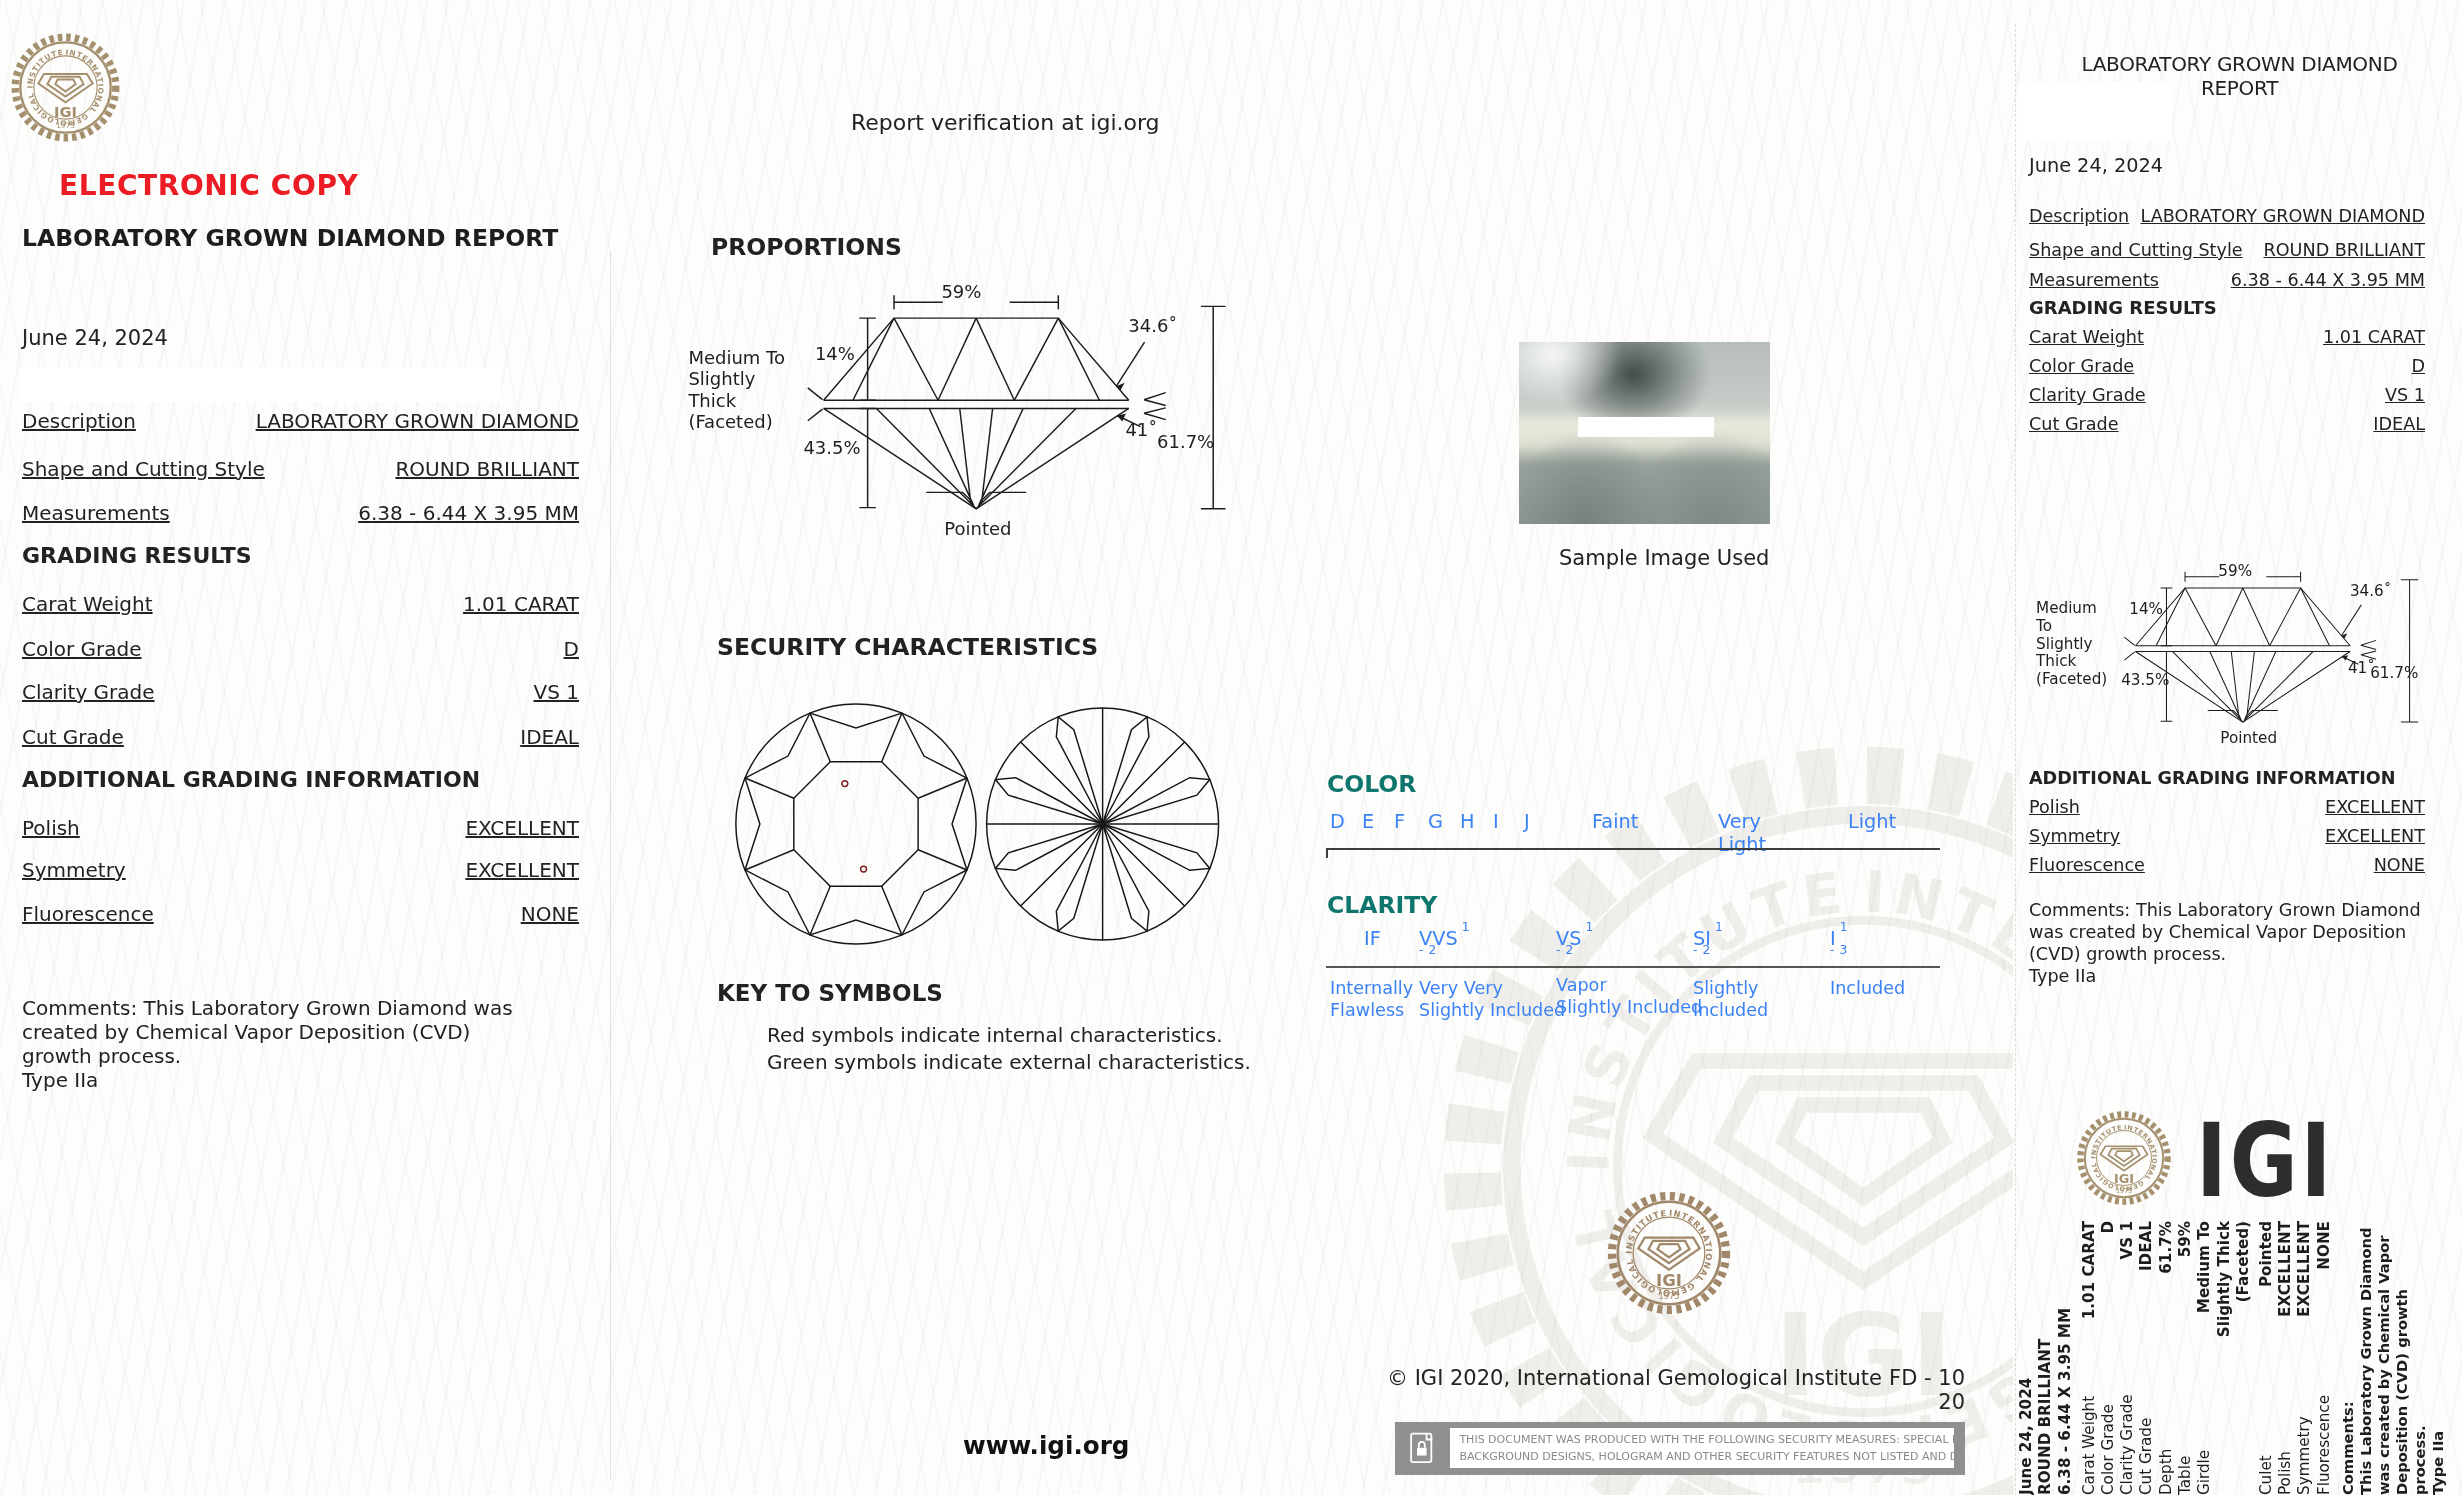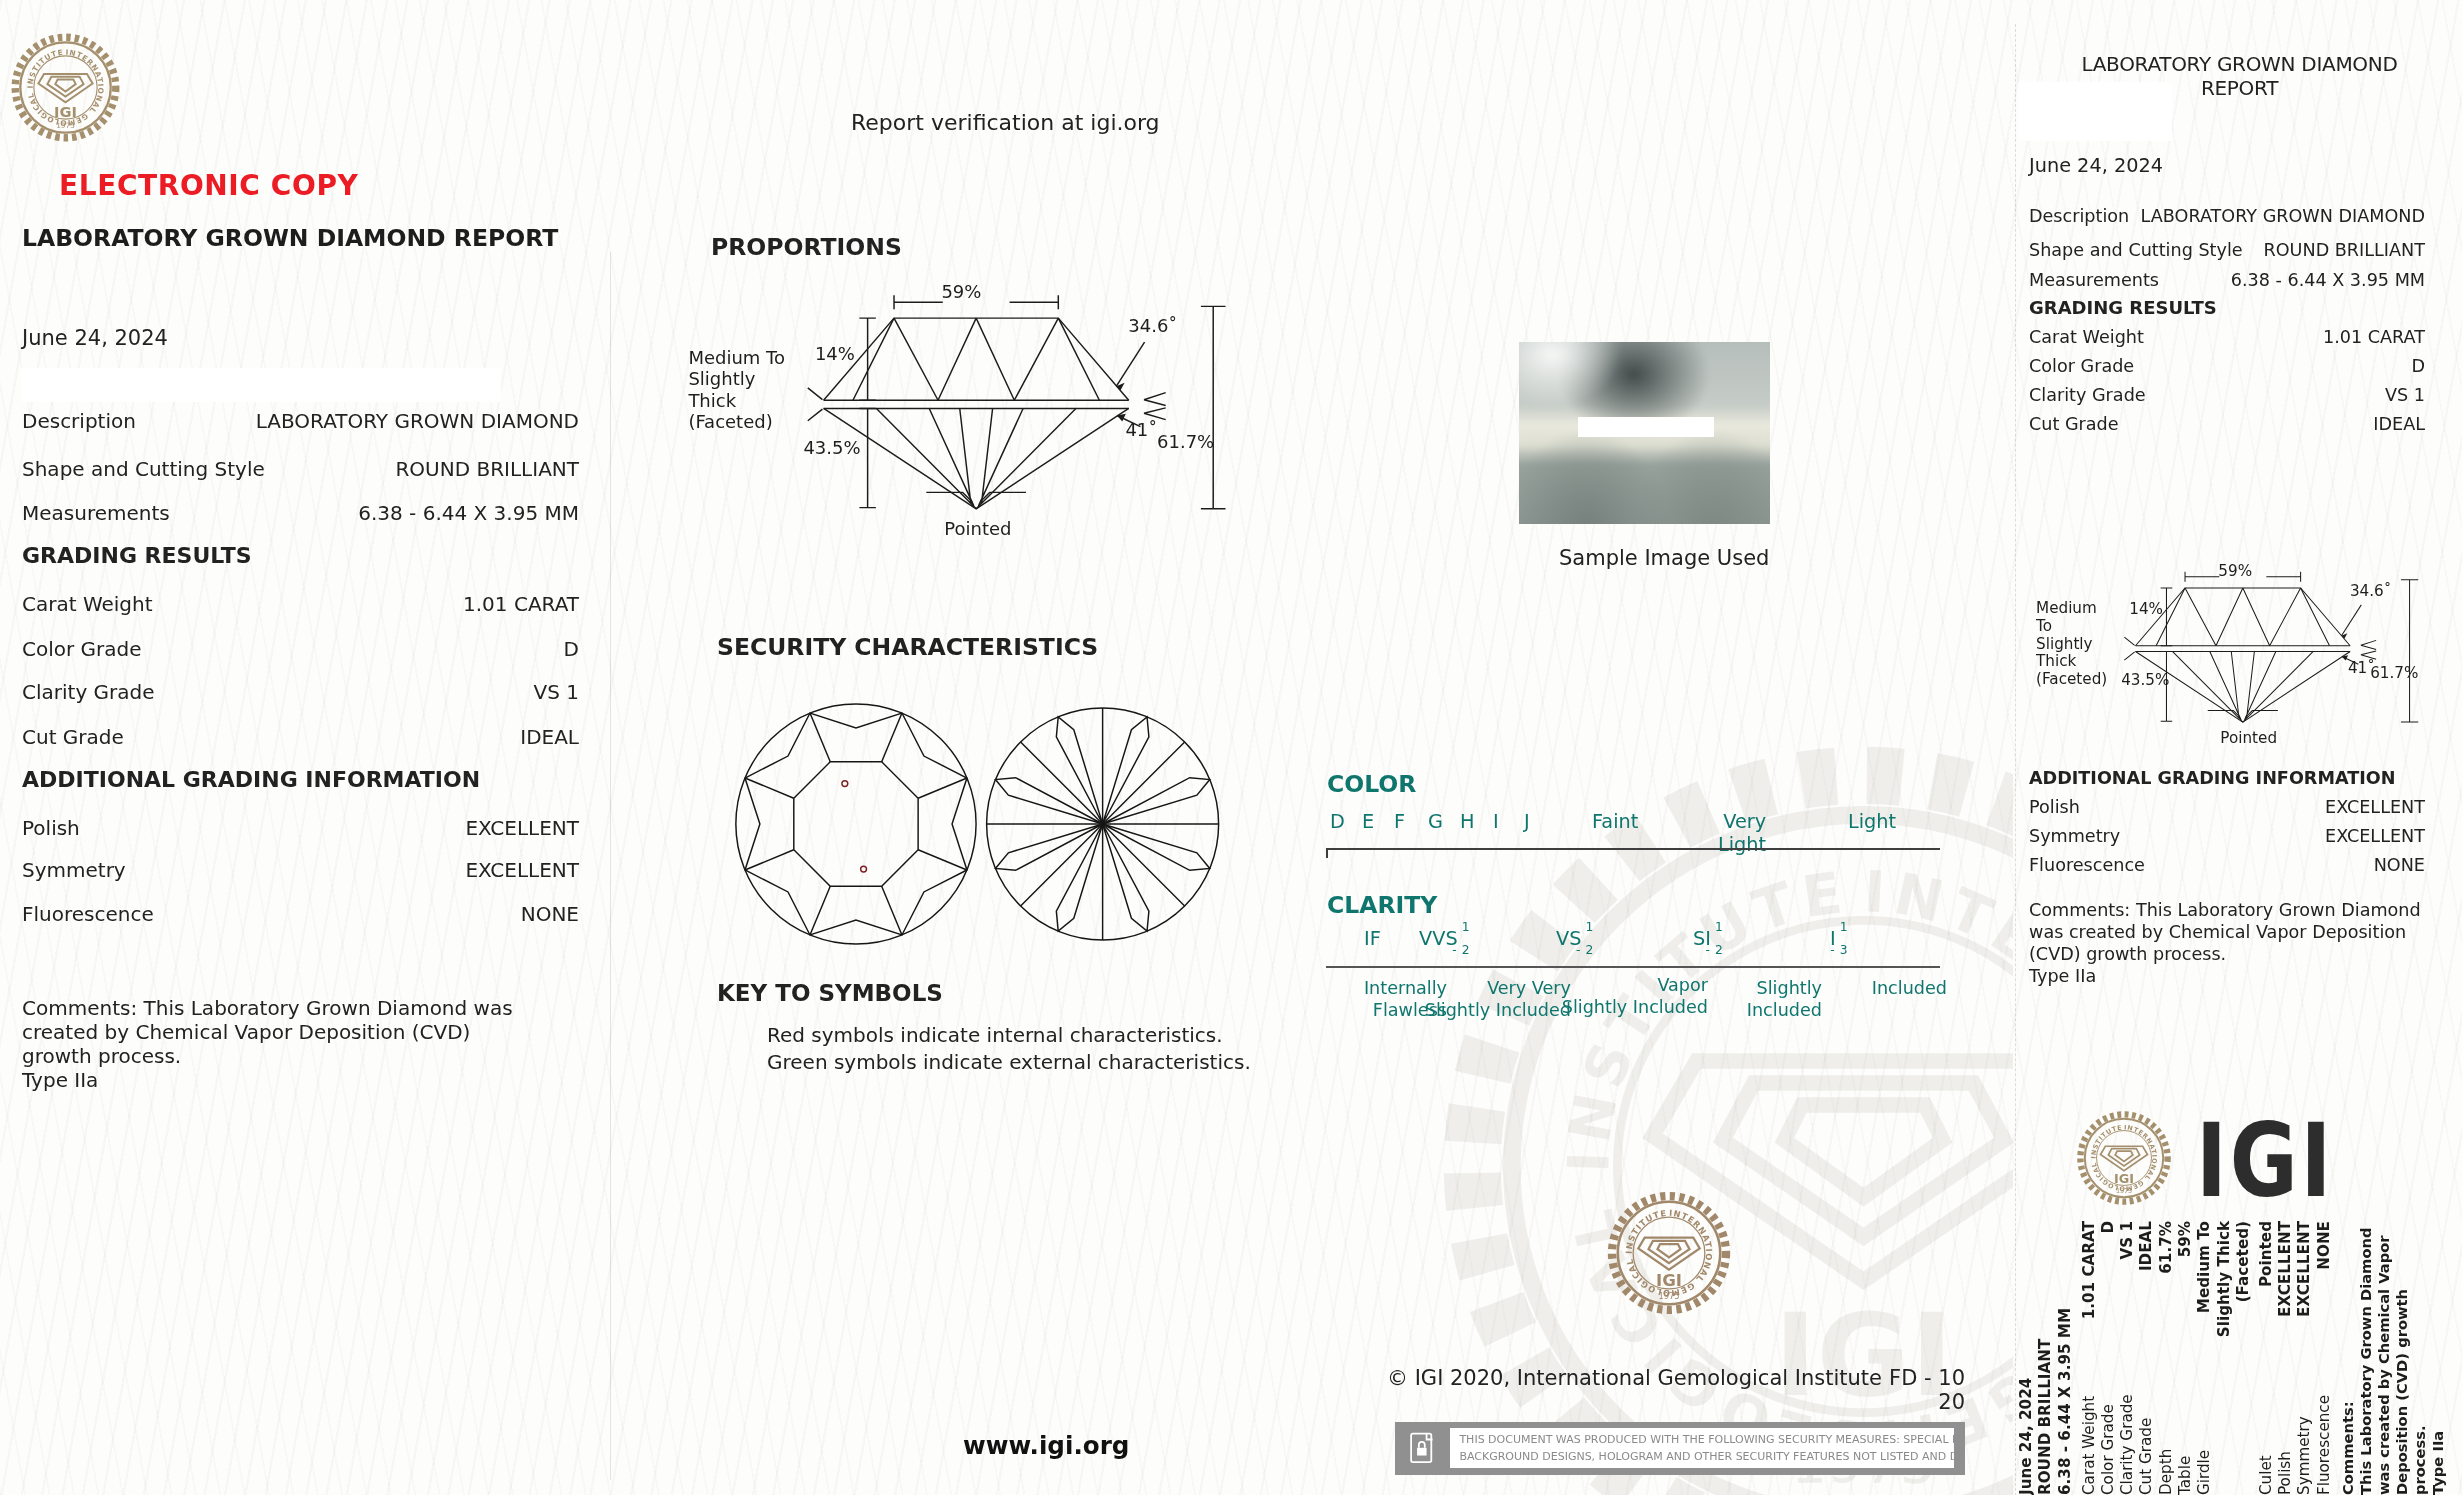--- a/index.html
+++ b/index.html
@@ -5,25 +5,25 @@
   html,body{margin:0;padding:0;width:2462px;height:1495px;overflow:hidden;background:#ffffff;
     font-family:"DejaVu Sans","Liberation Sans",sans-serif;color:#222;}
   #page{position:relative;width:2462px;height:1495px;background:#fdfdfc;}
   
   #page::before{content:"";position:absolute;inset:0;z-index:0;
     background-image:
       repeating-linear-gradient(100deg, rgba(120,110,95,.045) 0 2.3px, transparent 2.3px 20px),
       repeating-linear-gradient(80deg, rgba(120,110,95,.035) 0 1.8px, transparent 1.8px 24px);}
   .abs{position:absolute;}
   .b{font-weight:bold;}
-  .row{position:absolute;display:flex;justify-content:space-between;align-items:baseline;}
+  .row{position:absolute;display:flex;justify-content:space-between;align-items:baseline;text-decoration:underline;}
   .lrow{left:22px;width:557px;font-size:20px;}
   .srow-t{left:2029px;width:396px;font-size:17.6px;}
   .olive{color:#0f766e;}
-  .olive2{color:#0f766e;text-align:right;}
+  .olive2{color:#3b82f6;}
   .white-redact{position:absolute;background:#ffffff;z-index:2;}
   .vline{position:absolute;width:1.2px;background:rgba(0,0,0,.10);z-index:1;}
   .perf{position:absolute;width:0;border-left:1.8px dashed rgba(0,0,0,.13);z-index:1;}
   .z{z-index:2;}
   
   .prop{position:absolute;z-index:2;}
   .prop .lbl{position:absolute;white-space:nowrap;color:#1e1e1e;}
   .prop .wrap-lbl{white-space:normal;line-height:1.18;}
   
   .rot-wrap{position:absolute;left:2017px;top:1221px;width:410px;height:274px;z-index:2;}

